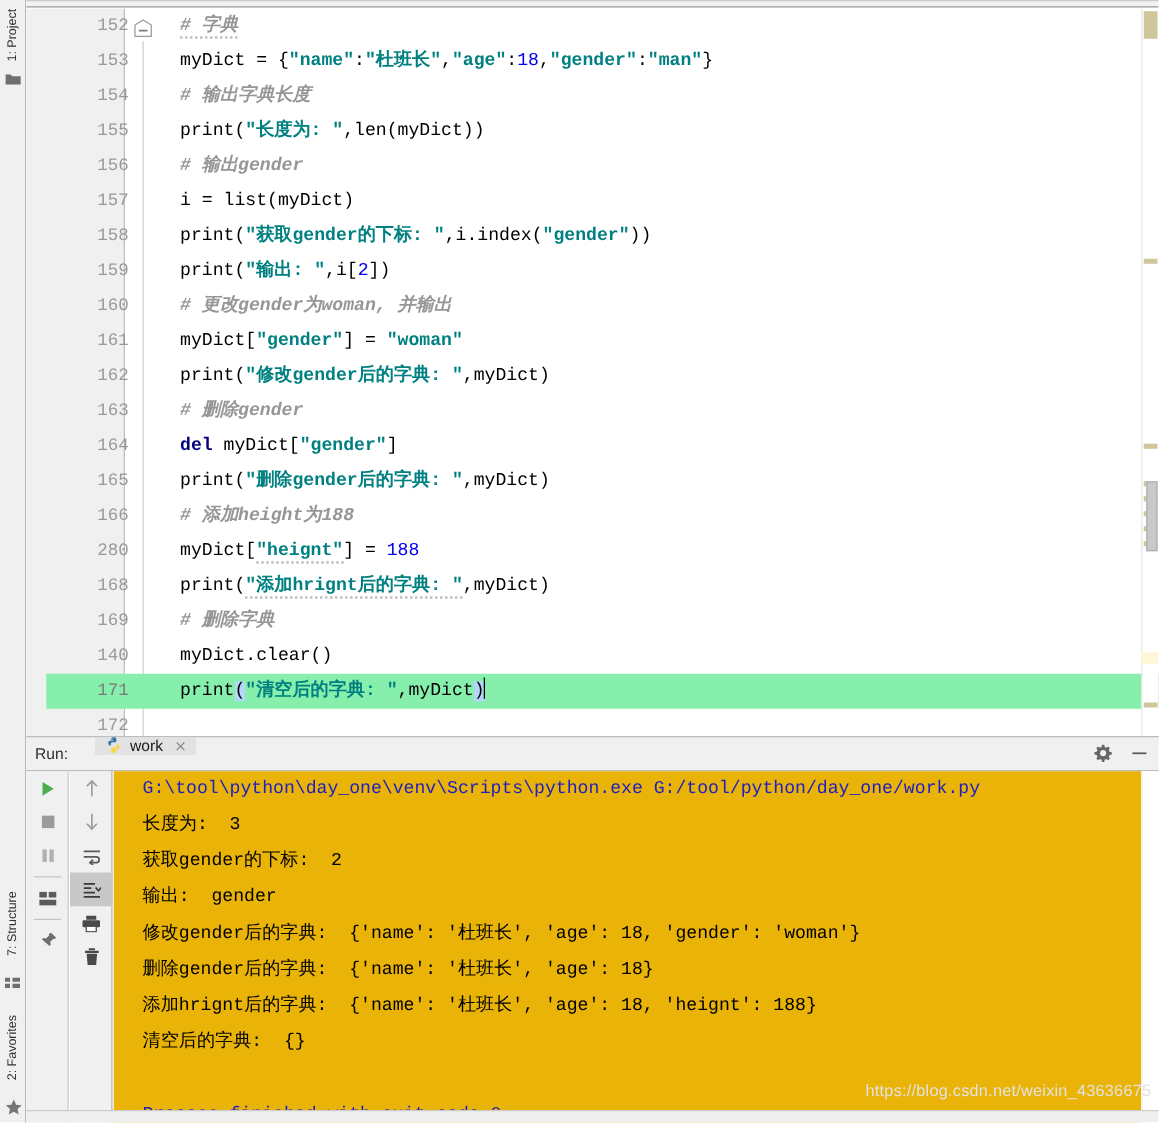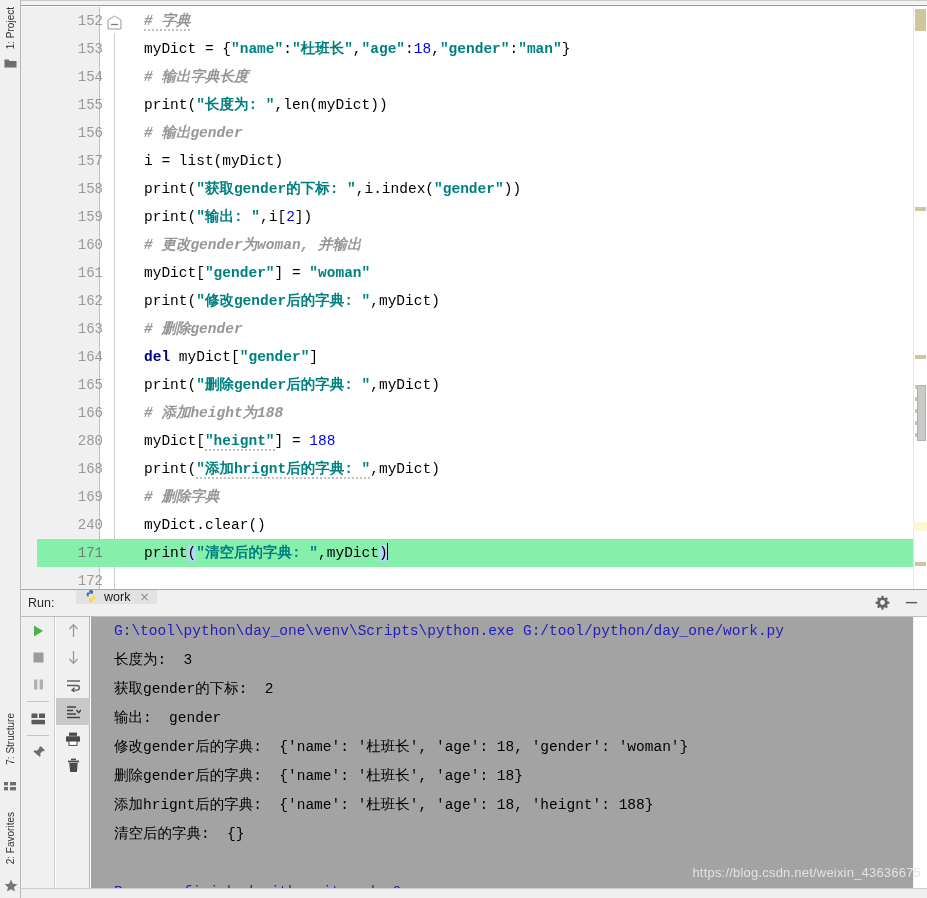--- a/index.html
+++ b/index.html
@@ -140,21 +140,21 @@
   }
   .tb-btn{
     position:relative;width:34px;height:27px;
     display:flex;align-items:center;justify-content:center;
   }
   .tb-btn.sel{background:#c8c8c8;}
   .tb-sep{width:22px;height:1px;background:#c4c4c4;margin:3px auto;}
 
   .console{
     position:absolute;left:70px;top:27px;right:14px;bottom:0;
-    background:#a3a3a3;overflow:hidden;
+    background:#eab308;overflow:hidden;
   }
   .cline{
     height:29px;line-height:29px;white-space:pre;
     font-family:"Liberation Mono","DejaVu Sans Mono",monospace;
     font-size:14.5px;color:#000000;padding-left:23px;
   }
   .cline.blue{color:#2020c0;}
   .console-right{
     position:absolute;right:0;top:27px;width:14px;bottom:0;background:#ffffff;
     border-left:1px solid #eeeeee;box-sizing:border-box;
@@ -310,21 +310,21 @@
         <span class="ln">168</span>
         <span class="src">print(<span class="str squig">"添加hrignt后的字典: "</span>,myDict)</span>
       </div>
 
       <div class="line">
         <span class="ln">169</span>
         <span class="src"><span class="cmt">#&nbsp;删除字典</span></span>
       </div>
 
       <div class="line">
-        <span class="ln">240</span>
+        <span class="ln">140</span>
         <span class="src">myDict.clear()</span>
       </div>
 
       <div class="line current">
         <span class="ln">171</span>
         <span class="src">print<span class="brace-hl">(</span><span class="str">"清空后的字典: "</span>,myDict<span class="brace-hl">)</span><span class="caret"></span></span>
       </div>
 
       <div class="line">
         <span class="ln">172</span>

